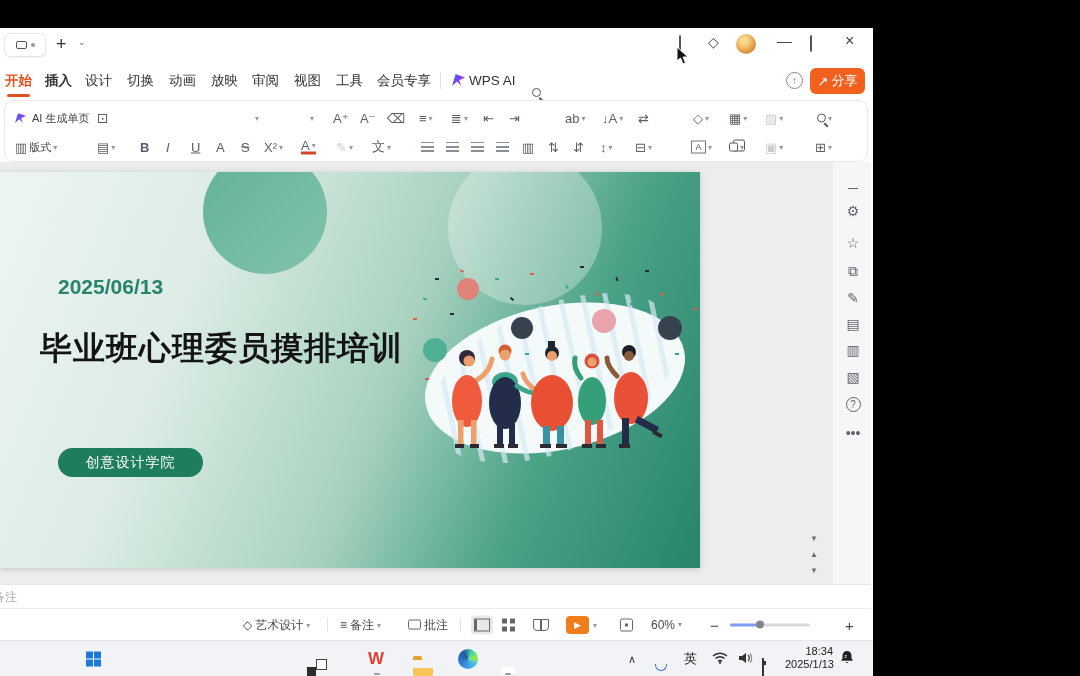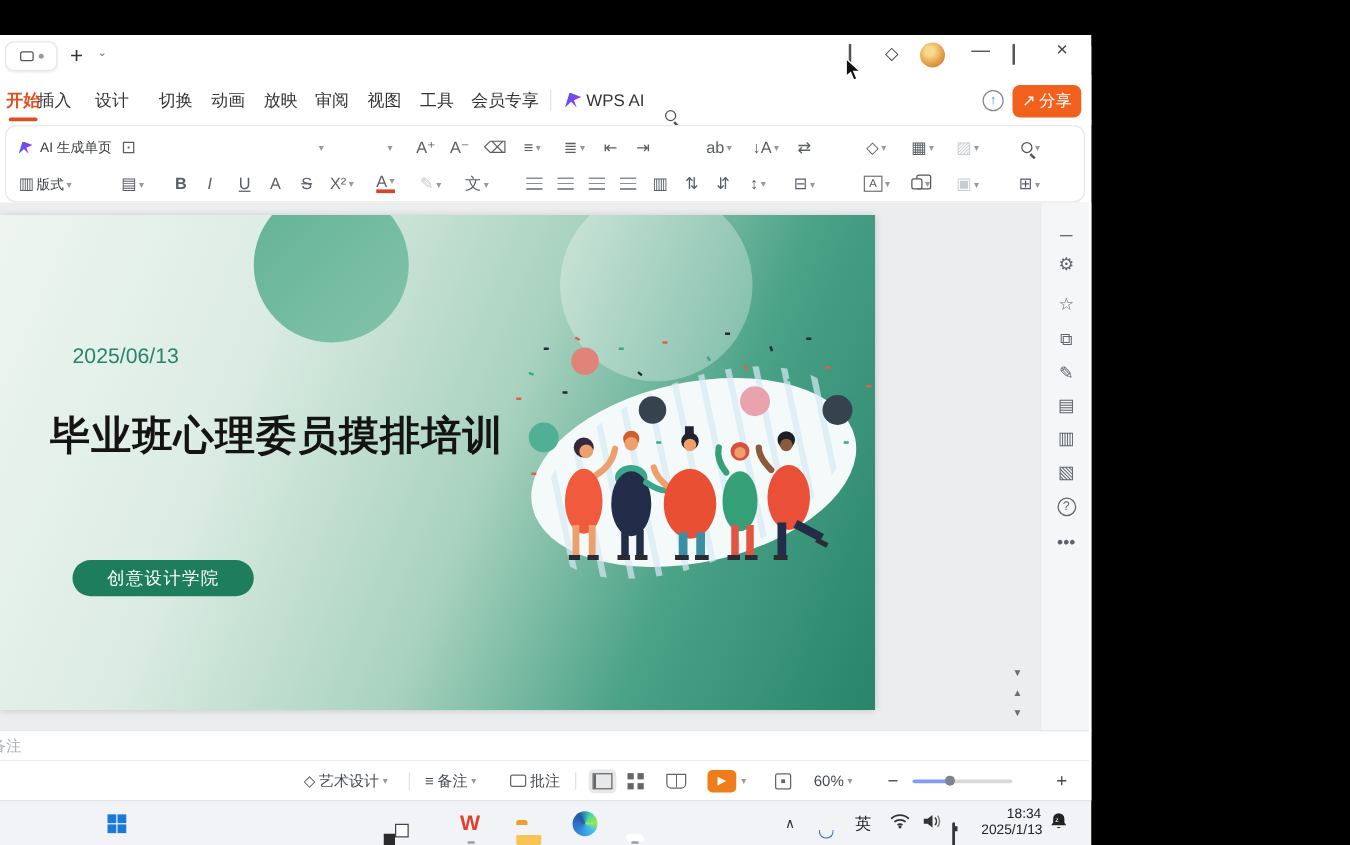--- a/index.html
+++ b/index.html
@@ -48,21 +48,21 @@
   #canvas{position:absolute;left:0;top:134px;width:100%;height:422px;background:#ebedee;overflow:hidden;}
   #rail{position:absolute;right:0;top:0;bottom:0;width:41px;background:#f5f6f8;border-left:1px solid #ececec;}
   .railic{position:absolute;left:0;width:100%;text-align:center;font-size:14px;color:#5f646b;}
   .qmark{display:inline-block;width:15px;height:15px;border:1.3px solid #5f646b;border-radius:50%;font-size:10px;line-height:13px;}
   .scrollarr{position:absolute;left:810px;font-size:8px;color:#6a6f76;}
 
   
   #slide{position:absolute;left:0;top:10px;width:700px;height:396px;overflow:hidden;box-shadow:0 1px 6px rgba(0,0,0,.18);background:linear-gradient(112deg,#eef5f1 0%,#dcecE4 28%,#a8d2bf 55%,#4fa188 75%,#27856a 100%);background:linear-gradient(112deg,#eef5f1 0%,#dcece4 28%,#a8d2bf 55%,#4aa287 76%,#27856a 100%);}
   .circ-dark{position:absolute;left:203px;top:-22px;width:124px;height:124px;border-radius:50%;background:linear-gradient(135deg,#63b296,#82c4ab);}
   .circ-light{position:absolute;left:448px;top:-21px;width:154px;height:154px;border-radius:50%;background:rgba(255,255,255,.30);}
-  #slide-date{position:absolute;left:58px;top:103px;font-size:17px;color:#27836c;}
+  #slide-date{position:absolute;left:58px;top:103px;font-size:21px;color:#27836c;font-weight:bold;}
   #slide-title{position:absolute;left:40px;top:155px;font-size:32px;font-weight:bold;color:#141414;letter-spacing:1px;}
   #slide-badge{position:absolute;left:58px;top:276px;width:145px;height:29px;background:#1e7d5c;border-radius:15px;color:#fff;font-size:14px;display:flex;align-items:center;justify-content:center;letter-spacing:1px;}
 
   
   #notesbar{position:absolute;left:0;top:556px;width:100%;height:24px;background:#fff;border-top:1px solid #e8e8e8;overflow:hidden;}
   #notesbar span{position:absolute;left:-7px;top:4px;font-size:12px;color:#a9adb3;}
   #statusbar{position:absolute;left:0;top:580px;width:100%;height:32px;background:#fff;border-top:1px solid #ededed;}
   .si{position:absolute;top:50%;transform:translateY(-50%);font-size:12px;color:#454a50;white-space:nowrap;display:flex;align-items:center;gap:3px;}
   .si .cv{font-size:8px;color:#999;}
   .sdiv{position:absolute;top:9px;width:1px;height:14px;background:#e4e4e4;}
@@ -130,22 +130,22 @@
       <span class="wctl" style="left:679px;"><span class="dblsq"></span></span>
       <span class="wctl" style="left:708px;top:6px;font-size:14px;">◇</span>
       <span class="wctl avatar-mini" style="left:736px;top:6px;"></span>
       <span class="wctl" style="left:777px;top:4px;font-size:15px;">—</span>
       <span class="wctl" style="left:810px;"><span class="dblsq"></span></span>
       <span class="wctl" style="left:845px;top:4px;font-size:16px;">×</span>
     </div>
 
     <div id="menubar">
       <span class="mi active" style="left:5px;">开始</span>
-      <span class="mi" style="left:30px;">插入</span>
-      <span class="mi" style="left:76px;">设计</span>
+      <span class="mi" style="left:45px;font-weight:bold;">插入</span>
+      <span class="mi" style="left:85px;">设计</span>
       <span class="mi" style="left:127px;">切换</span>
       <span class="mi" style="left:169px;">动画</span>
       <span class="mi" style="left:211px;">放映</span>
       <span class="mi" style="left:252px;">审阅</span>
       <span class="mi" style="left:294px;">视图</span>
       <span class="mi" style="left:336px;">工具</span>
       <span class="mi" style="left:377px;">会员专享</span>
       <span class="mdiv" style="left:440px;"></span>
       <span class="mi" style="left:452px;"><span class="ailogo"></span><span>WPS AI</span></span>
       <span class="mi" style="left:532px;top:12px;height:14px;"><span class="mag"></span></span>

